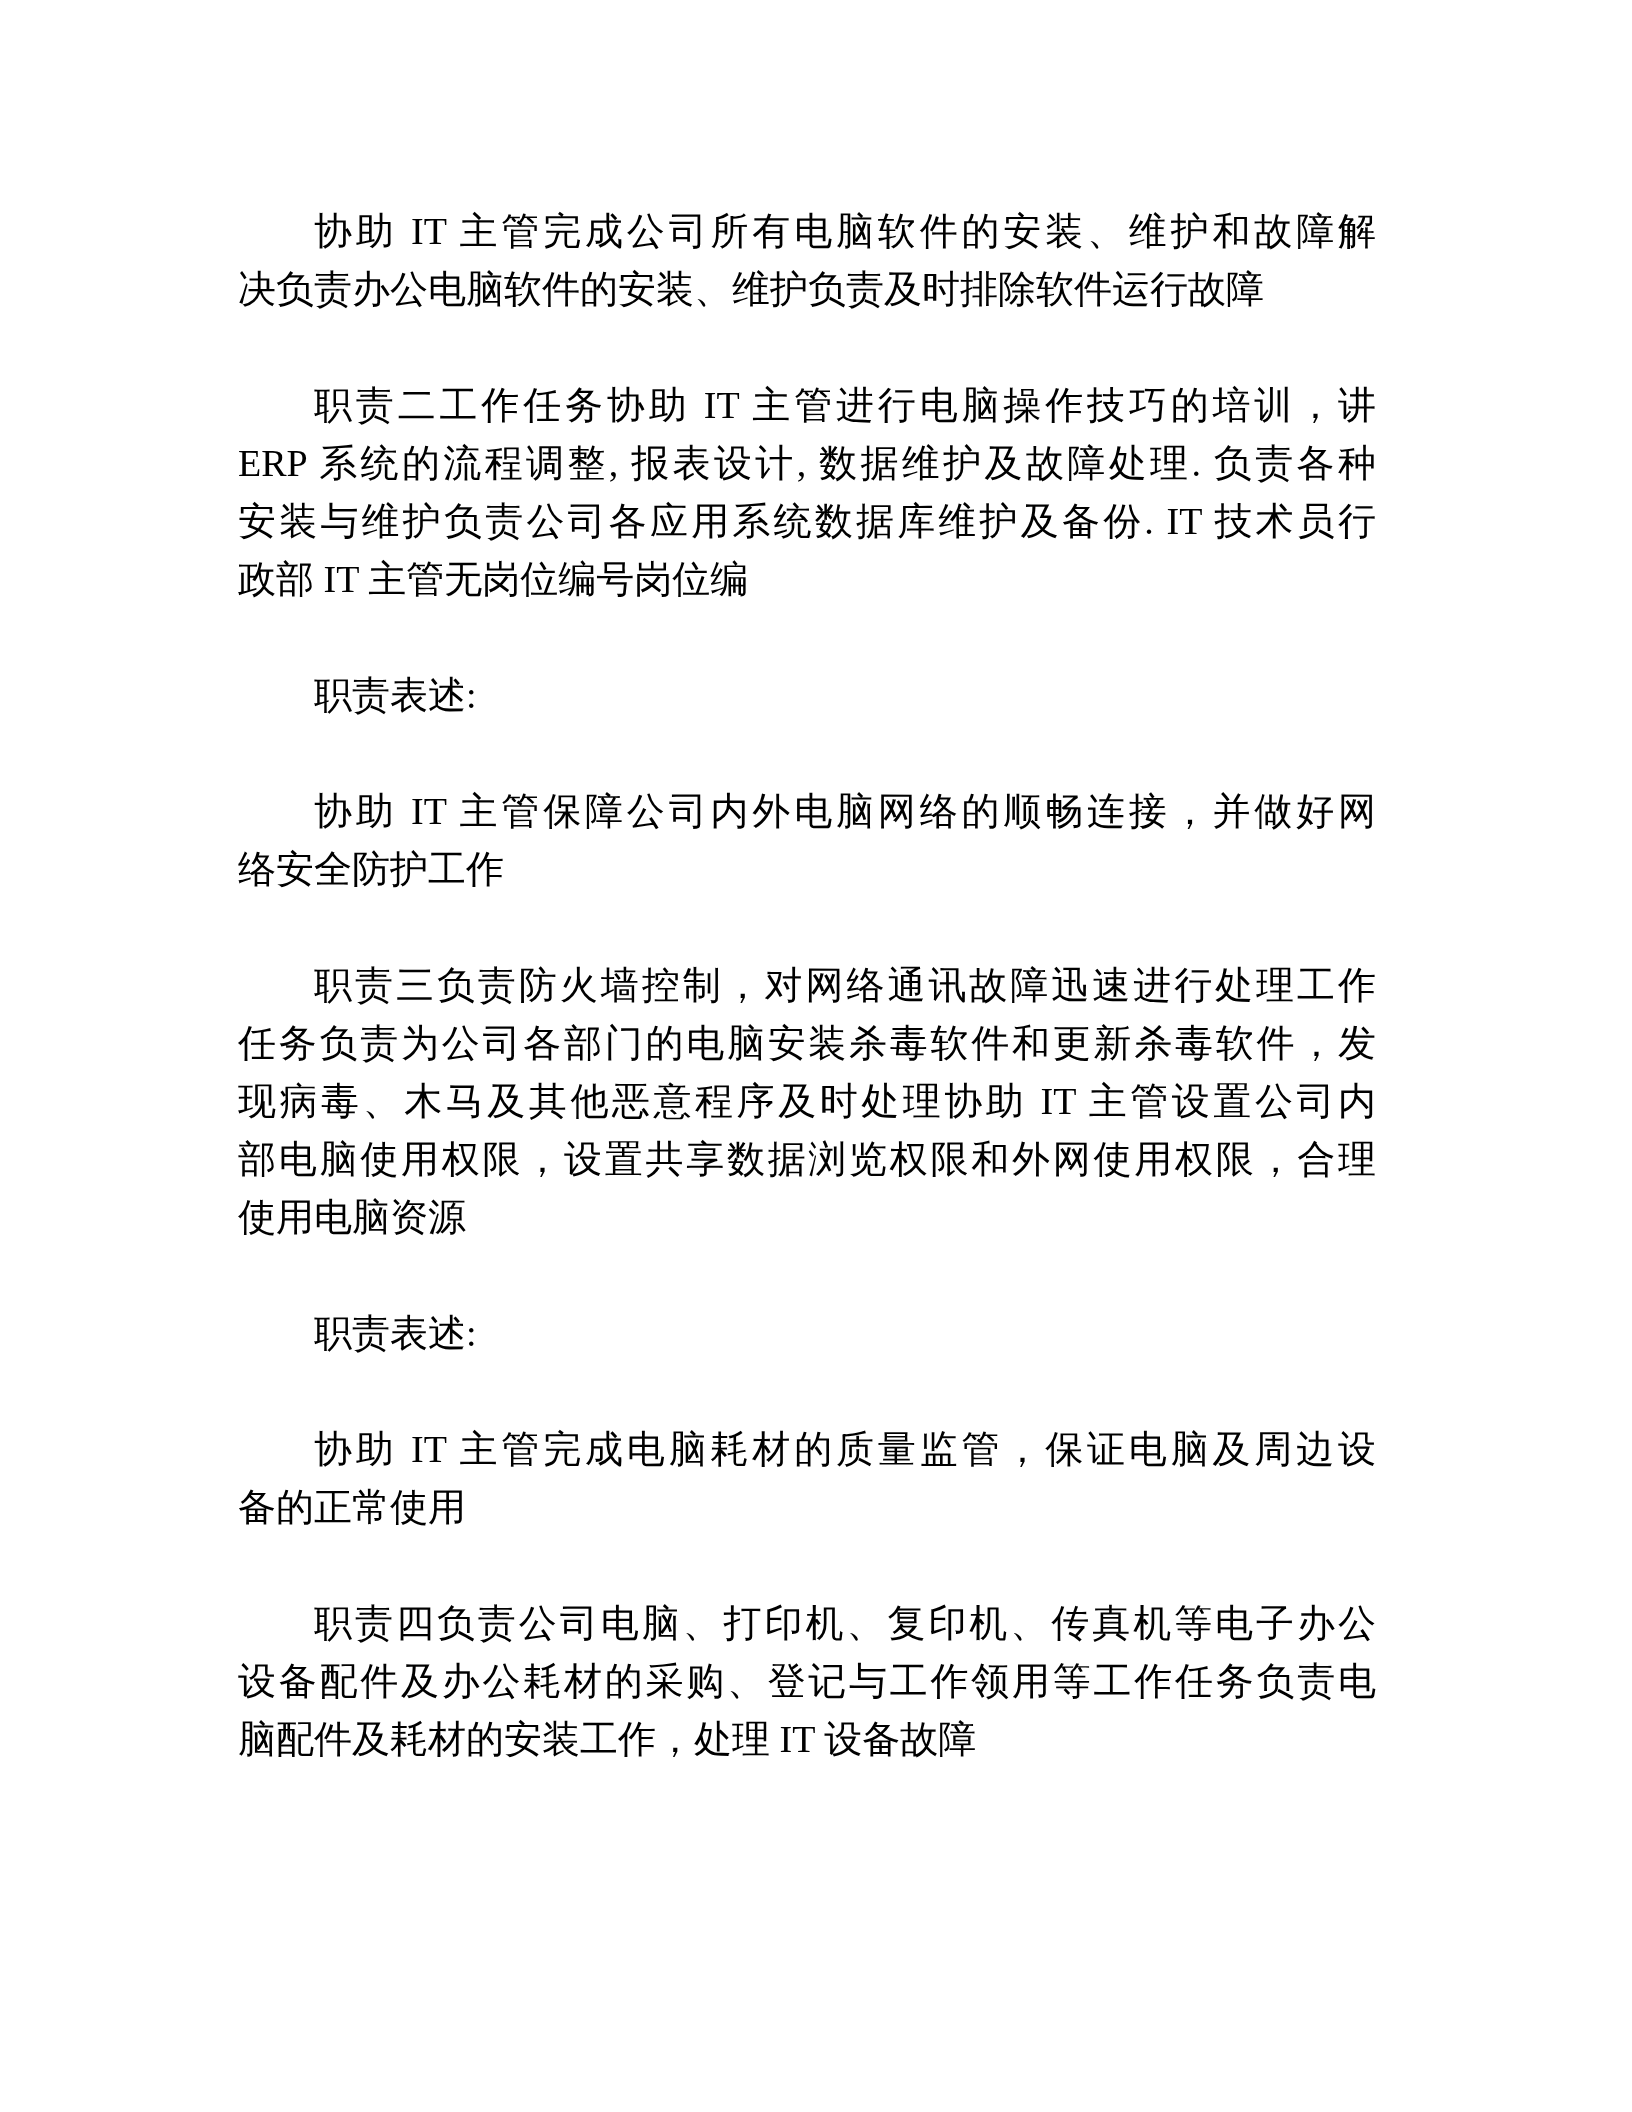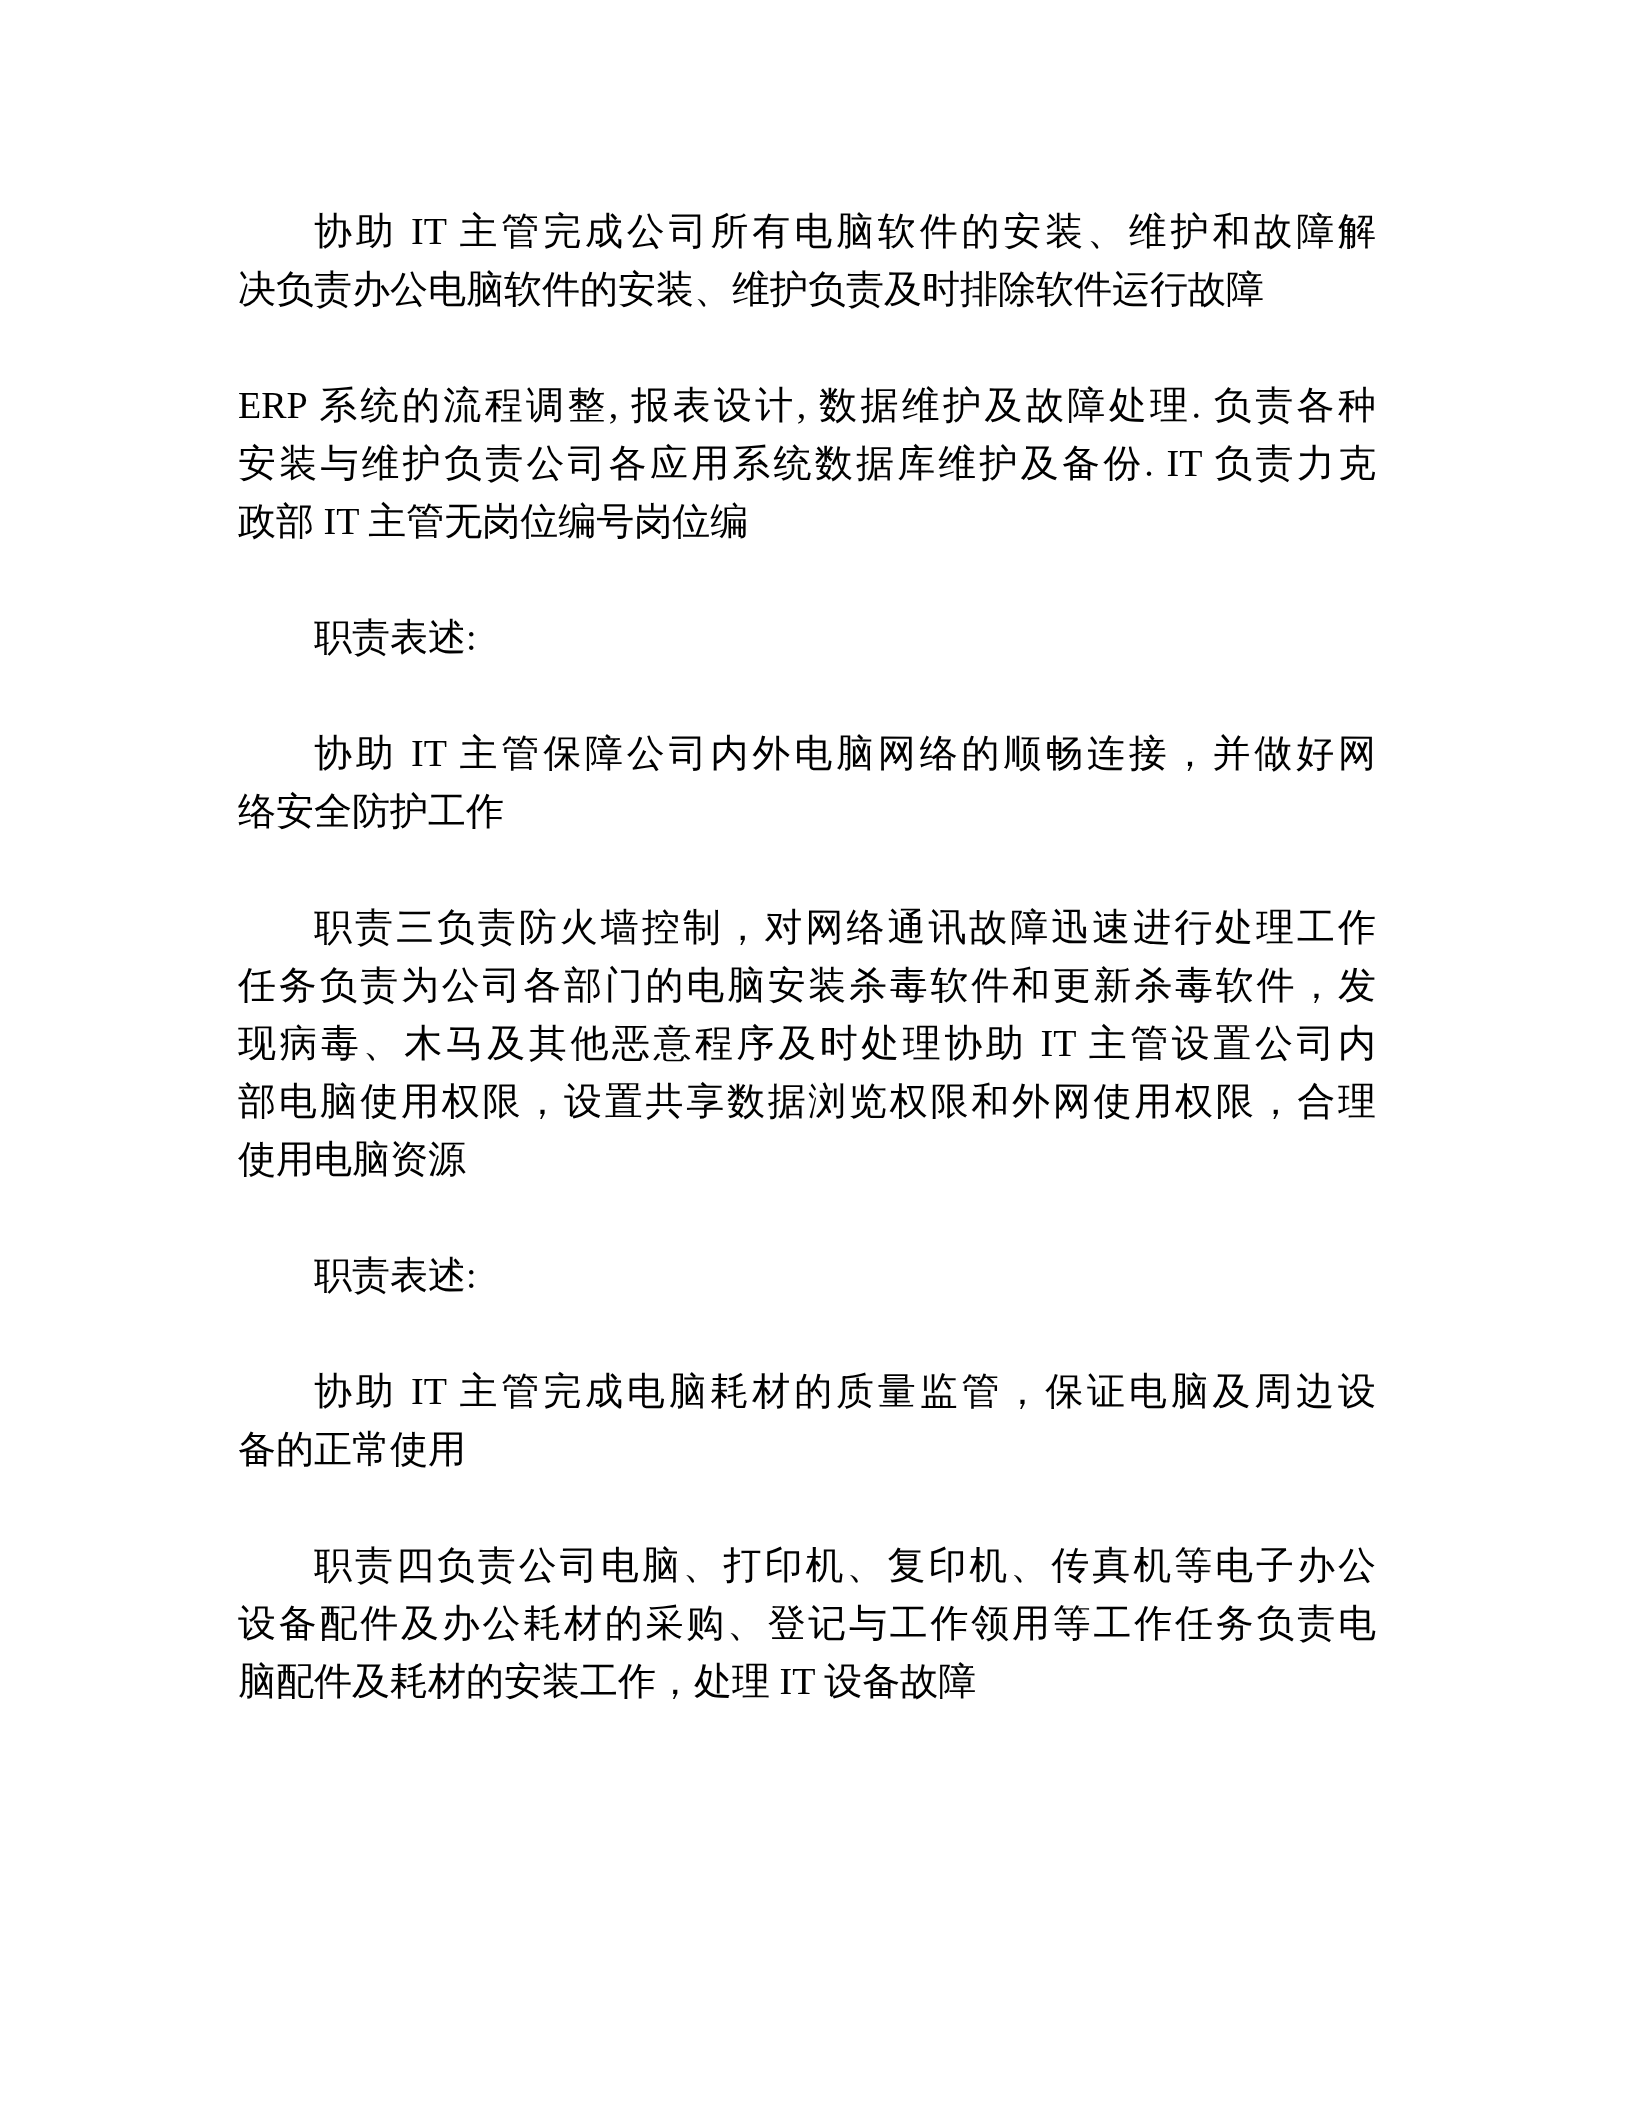--- a/index.html
+++ b/index.html
@@ -41,22 +41,23 @@
 <body>
 
 <div class="page">
 
   <div class="para">
     <div class="line first">协助 IT 主管完成公司所有电脑软件的安装、维护和故障解</div>
     <div class="line last">决负责办公电脑软件的安装、维护负责及时排除软件运行故障</div>
   </div>
 
   <div class="para">
+    <div class="line first">职责二工作任务协助 IT 主管进行电脑操作技巧的培训，讲</div>
     <div class="line">ERP 系统的流程调整, 报表设计, 数据维护及故障处理. 负责各种</div>
-    <div class="line">安装与维护负责公司各应用系统数据库维护及备份. IT 负责力克</div>
+    <div class="line">安装与维护负责公司各应用系统数据库维护及备份. IT 技术员行</div>
     <div class="line last">政部 IT 主管无岗位编号岗位编</div>
   </div>
 
   <div class="para">
     <div class="line first last">职责表述:</div>
   </div>
 
   <div class="para">
     <div class="line first">协助 IT 主管保障公司内外电脑网络的顺畅连接，并做好网</div>
     <div class="line last">络安全防护工作</div>

